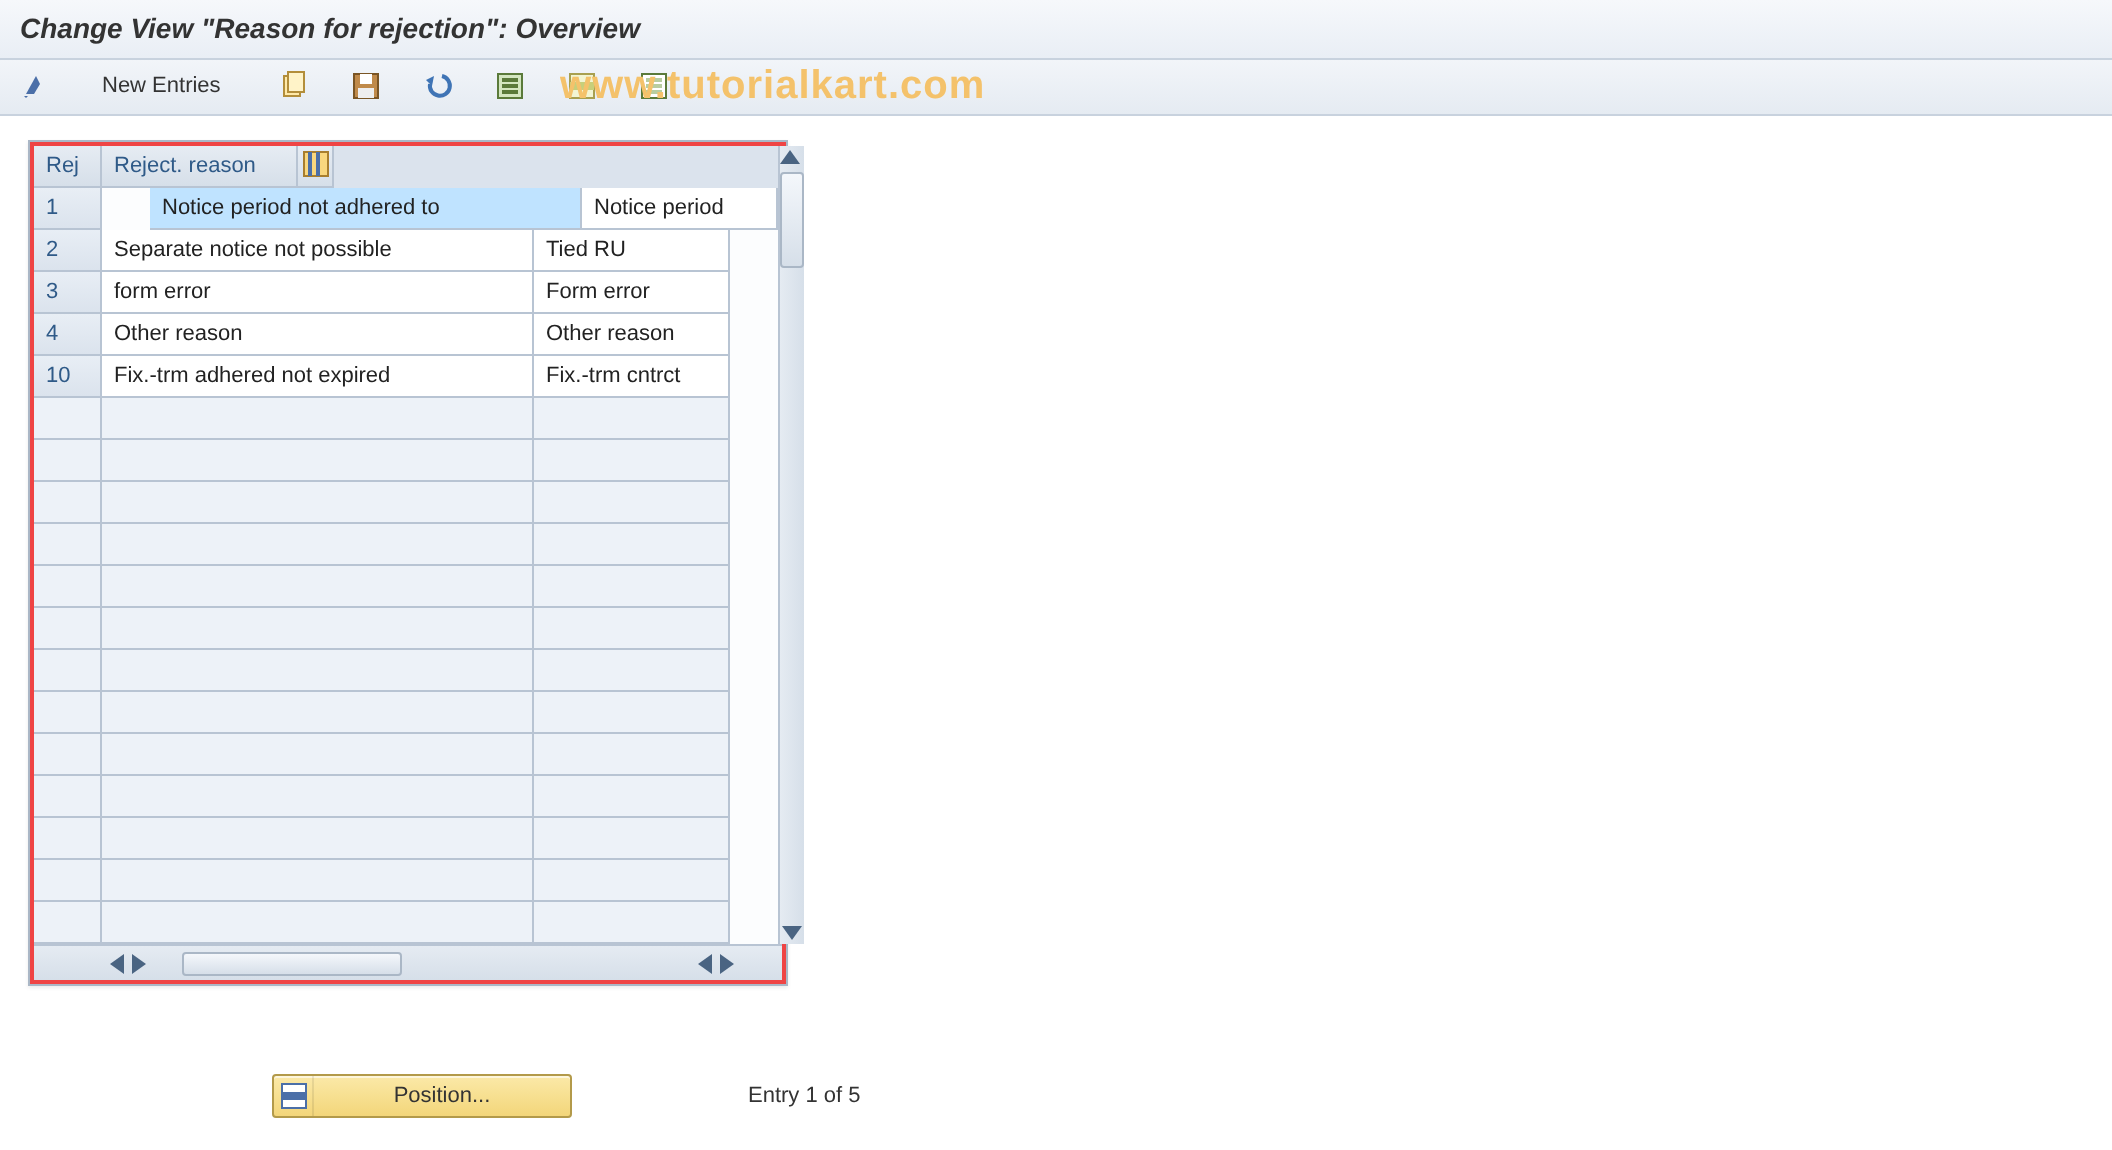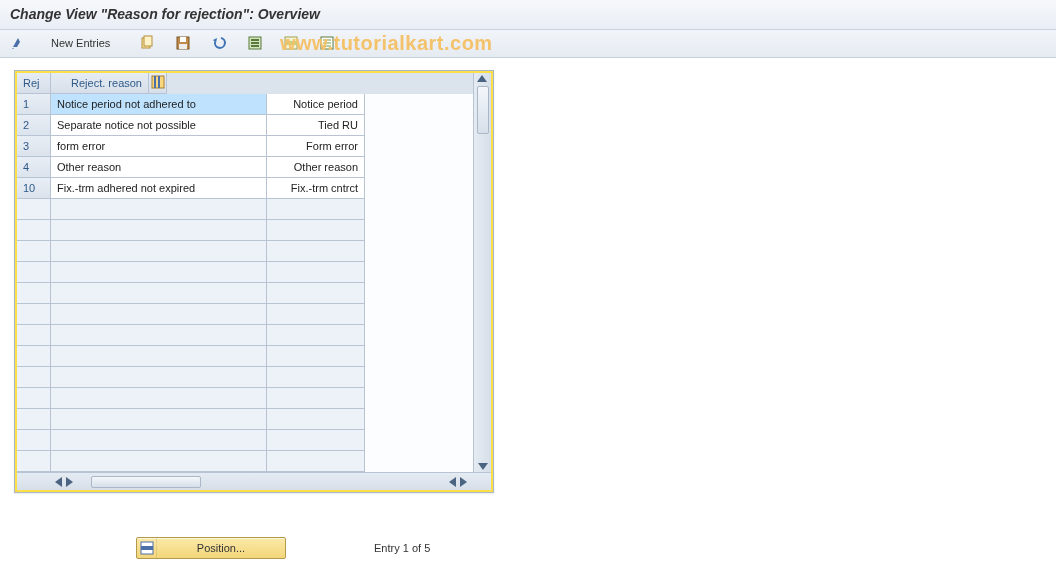--- a/index.html
+++ b/index.html
@@ -63,23 +63,23 @@
       font-weight: bold;
       color: #f4c26b;
       letter-spacing: 0.5px;
       z-index: 2;
       pointer-events: none;
     }
     .content-area {
       padding: 12px 14px;
     }
     .grid-container {
-      width: 480px;
+      width: 380px;
       border: 1px solid #aab7c6;
-      background: #fde047;
+      background: #ef4444;
       padding: 2px;
       box-shadow: 0 1px 2px rgba(0,0,0,0.08);
     }
     .grid-wrap {
       position: relative;
     }
     .grid {
       display: flex;
     }
     .grid-main {
@@ -93,39 +93,40 @@
       border-right: 1px solid #b8c4d3;
       border-bottom: 1px solid #b8c4d3;
       padding: 3px 6px;
       height: 21px;
       line-height: 14px;
       overflow: hidden;
       white-space: nowrap;
     }
     .col-rej { width: 34px; }
     .col-reason { width: 216px; }
-    .col-short { width: 98px; text-align: right; }
+    .col-short { width: 98px; }
     .col-cfg { width: 18px; text-align: center; padding: 2px 0; }
     .grid-hdr .col {
       background: linear-gradient(#e6ecf3, #d6dfe9);
       color: #2f5a88;
       font-weight: normal;
     }
     .grid-body .row {
       display: flex;
     }
     .grid-body .row:nth-child(odd) { background: #fcfdfe; }
     .grid-body .row:nth-child(even) { background: #fcfdfe; }
     .grid-body .col { background: #fff; color: #222; }
     .grid-body .col.cell-rej {
       background: linear-gradient(#e8eef5, #dbe3ed);
       color: #2f5a88;
     }
     .grid-body .row .col-reason.selected {
       background: #bfe3ff;
+      margin-left: 24px;
     }
     .grid-body .row.empty .col { color: transparent; }
     .grid-body .row.empty .col-reason,
     .grid-body .row.empty .col-short,
     .grid-body .row.empty .cell-rej {
       background: #edf2f8;
     }
     .vscroll {
       width: 18px;
       background: linear-gradient(to right,#e5ebf2,#d6dfe9);

